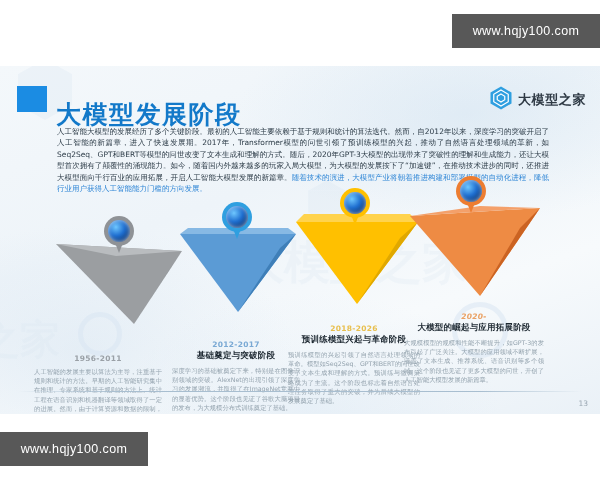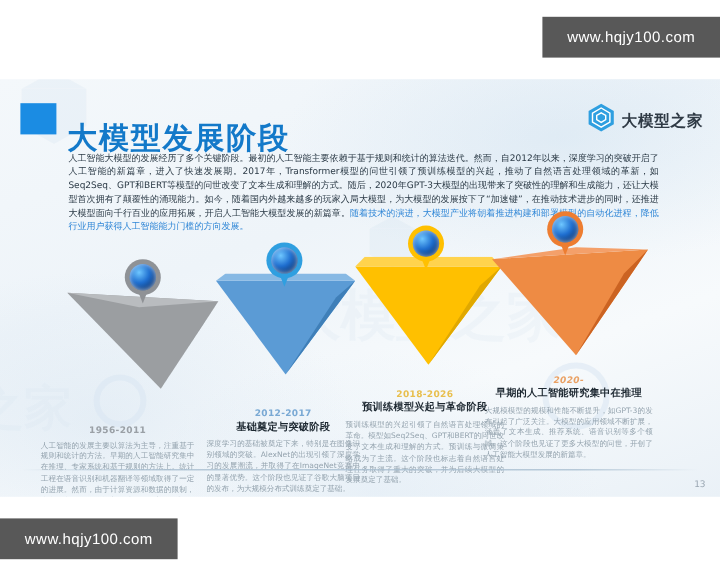--- a/index.html
+++ b/index.html
@@ -224,21 +224,21 @@
       <div class="pin-tip" style="border-top-color:#ed7d31;"></div>
       <div class="pin-globe"></div>
     </div>
     <svg class="pyr" style="left:408px;top:136px;" width="136" height="96">
       <polygon points="2,14 132,6 72,94" fill="#ee8b44"></polygon>
       <polygon points="132,6 72,94 112,26" fill="#cb6322"></polygon>
       <polygon points="2,14 132,6 72,4" fill="#f4a06a"></polygon>
     </svg>
     <div class="stage-caption" style="left:404px;top:246px;width:140px;">
       <div class="stage-years" style="color: rgb(234, 161, 100); font-style: italic;">2020-</div>
-      <div class="stage-name">早期的人工智能研究集中在推理</div>
+      <div class="stage-name">大模型的崛起与应用拓展阶段</div>
       <div class="stage-desc">大规模模型的规模和性能不断提升，如GPT-3的发布引起了广泛关注。大模型的应用领域不断扩展，涵盖了文本生成、推荐系统、语音识别等多个领域。这个阶段也见证了更多大模型的问世，开创了人工智能大模型发展的新篇章。</div>
     </div>
   </div>
 
   <div id="footer-rule"></div>
   <div id="page-number">13</div>
 </div>
 
 <div class="wm" id="wm-bottom">
   <span>www.hqjy100.com</span>

